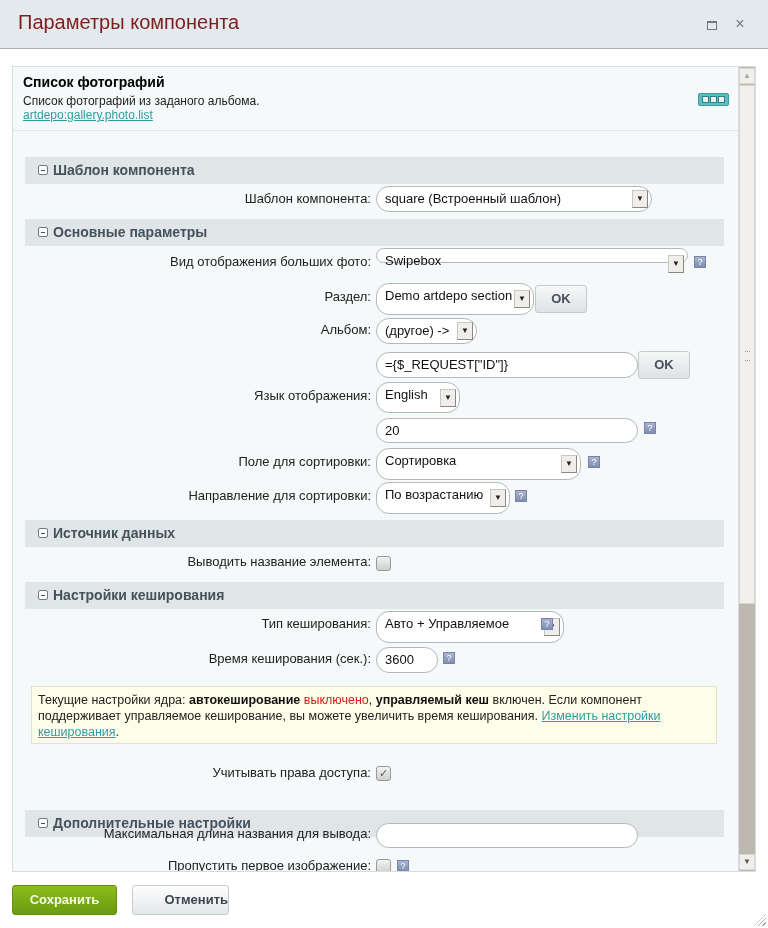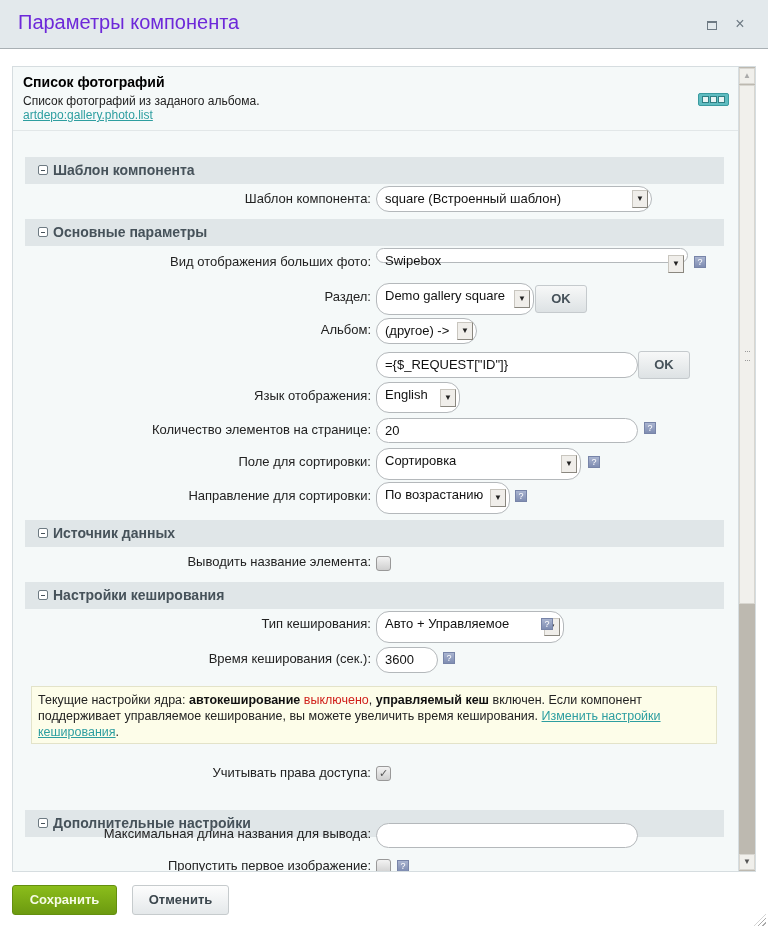--- a/index.html
+++ b/index.html
@@ -11,21 +11,21 @@
     background: #fff;
     position: relative;
   }
   .titlebar {
     position: absolute; left: 0; top: 0; width: 768px; height: 49px;
     background: #e3e9ec;
     border-bottom: 1px solid #a9b0b4;
   }
   .titlebar .title {
     position: absolute; left: 18px; top: 11px;
-    font-size: 20px; color: #6d28d9;
+    font-size: 20px; color: #7f1d1d;
   }
   .win-btn {
     position: absolute; top: 15px; width: 18px; height: 18px;
     color: #6e7a83; font-size: 14px; text-align: center; line-height: 18px; cursor: pointer;
   }
   .win-btn.max { left: 703px; }
   .win-btn.max span { display: inline-block; width: 10px; height: 9px; border: 1px solid #6e7a83; border-top-width: 2px; vertical-align: middle; }
   .win-btn.close { left: 731px; font-size: 16px; }
 
   .content-frame {
@@ -129,21 +129,21 @@
     position: absolute; left: 12px; top: 885px; width: 105px; height: 30px;
     background: linear-gradient(#8bbd1b, #6c9a10);
     border: 1px solid #648f0f; border-radius: 3px;
     color: #f6fbe6; font-weight: bold; font-size: 13px; text-align: center; line-height: 28px;
     cursor: pointer;
   }
   .cancel-btn {
     position: absolute; left: 132px; top: 885px; width: 97px; height: 30px;
     background: linear-gradient(#fdfdfd, #e4e8ea);
     border: 1px solid #c6cbcd; border-radius: 3px;
-    color: #3b464d; font-weight: bold; font-size: 13px; text-align: center; line-height: 28px;
+    color: #3b464d; font-weight: bold; font-size: 13px; text-align: right; line-height: 28px;
     cursor: pointer;
   }
   .resize {
     position: absolute; right: 2px; bottom: 2px; width: 12px; height: 12px;
     background: repeating-linear-gradient(135deg, transparent 0 2px, #aaa 2px 3px);
     clip-path: polygon(100% 0, 100% 100%, 0 100%);
     cursor: nwse-resize;
   }
 </style>
 </head>
@@ -183,42 +183,41 @@
 
   <div class="lbl" style="top:187px;">Вид отображения больших фото:</div>
   <div class="ctl" style="top:181px; width:312px; height:15px;">
     <span>Swipebox</span>
     <span class="arrow" style="top:6px;">▼</span>
   </div>
   <div class="help" style="left:681px; top:189px;">?</div>
 
   <div class="lbl" style="top:222px;">Раздел:</div>
   <div class="ctl" style="top:216px; width:158px; height:32px;">
-    <span>Demo gallery square</span>
+    <span>Demo artdepo section</span>
     <span class="arrow" style="top:6px;">▼</span>
   </div>
   <div class="ok-btn" style="left:522px; top:218px;">OK</div>
 
   <div class="lbl" style="top:255px;">Альбом:</div>
   <div class="ctl" style="top:251px; width:101px;">
     <span>(другое) -&gt;</span>
     <span class="arrow">▼</span>
   </div>
   <div class="ctl input" style="top:285px; width:262px;">
     <span>={$_REQUEST["ID"]}</span>
   </div>
   <div class="ok-btn" style="left:625px; top:284px;">OK</div>
 
   <div class="lbl" style="top:321px;">Язык отображения:</div>
   <div class="ctl" style="top:315px; width:84px; height:31px;">
     <span>English</span>
     <span class="arrow" style="top:6px;">▼</span>
   </div>
 
-  <div class="lbl" style="top:355px;">Количество элементов на странице:</div>
   <div class="ctl input" style="top:351px; width:262px; height:25px;">
     <span>20</span>
   </div>
   <div class="help" style="left:631px; top:355px;">?</div>
 
   <div class="lbl" style="top:387px;">Поле для сортировки:</div>
   <div class="ctl" style="top:381px; width:205px; height:32px;">
     <span>Сортировка</span>
     <span class="arrow" style="top:6px;">▼</span>
   </div>

